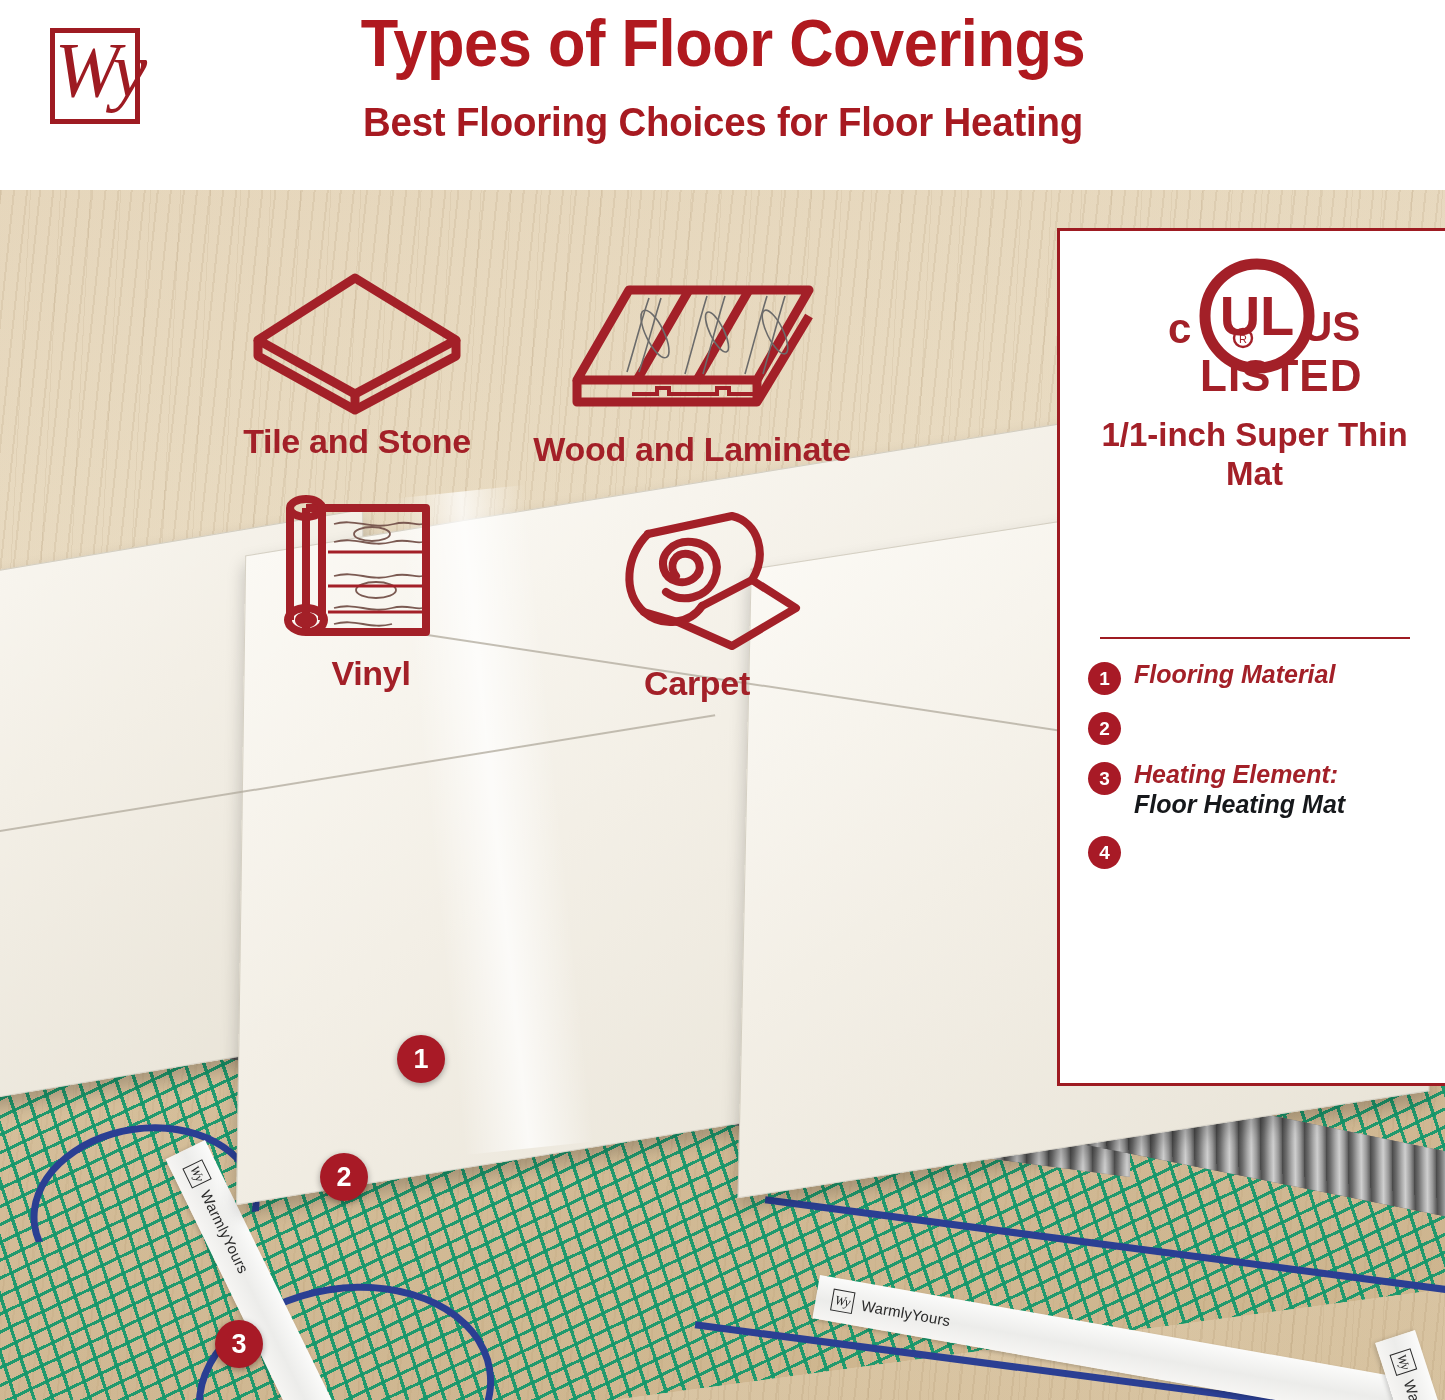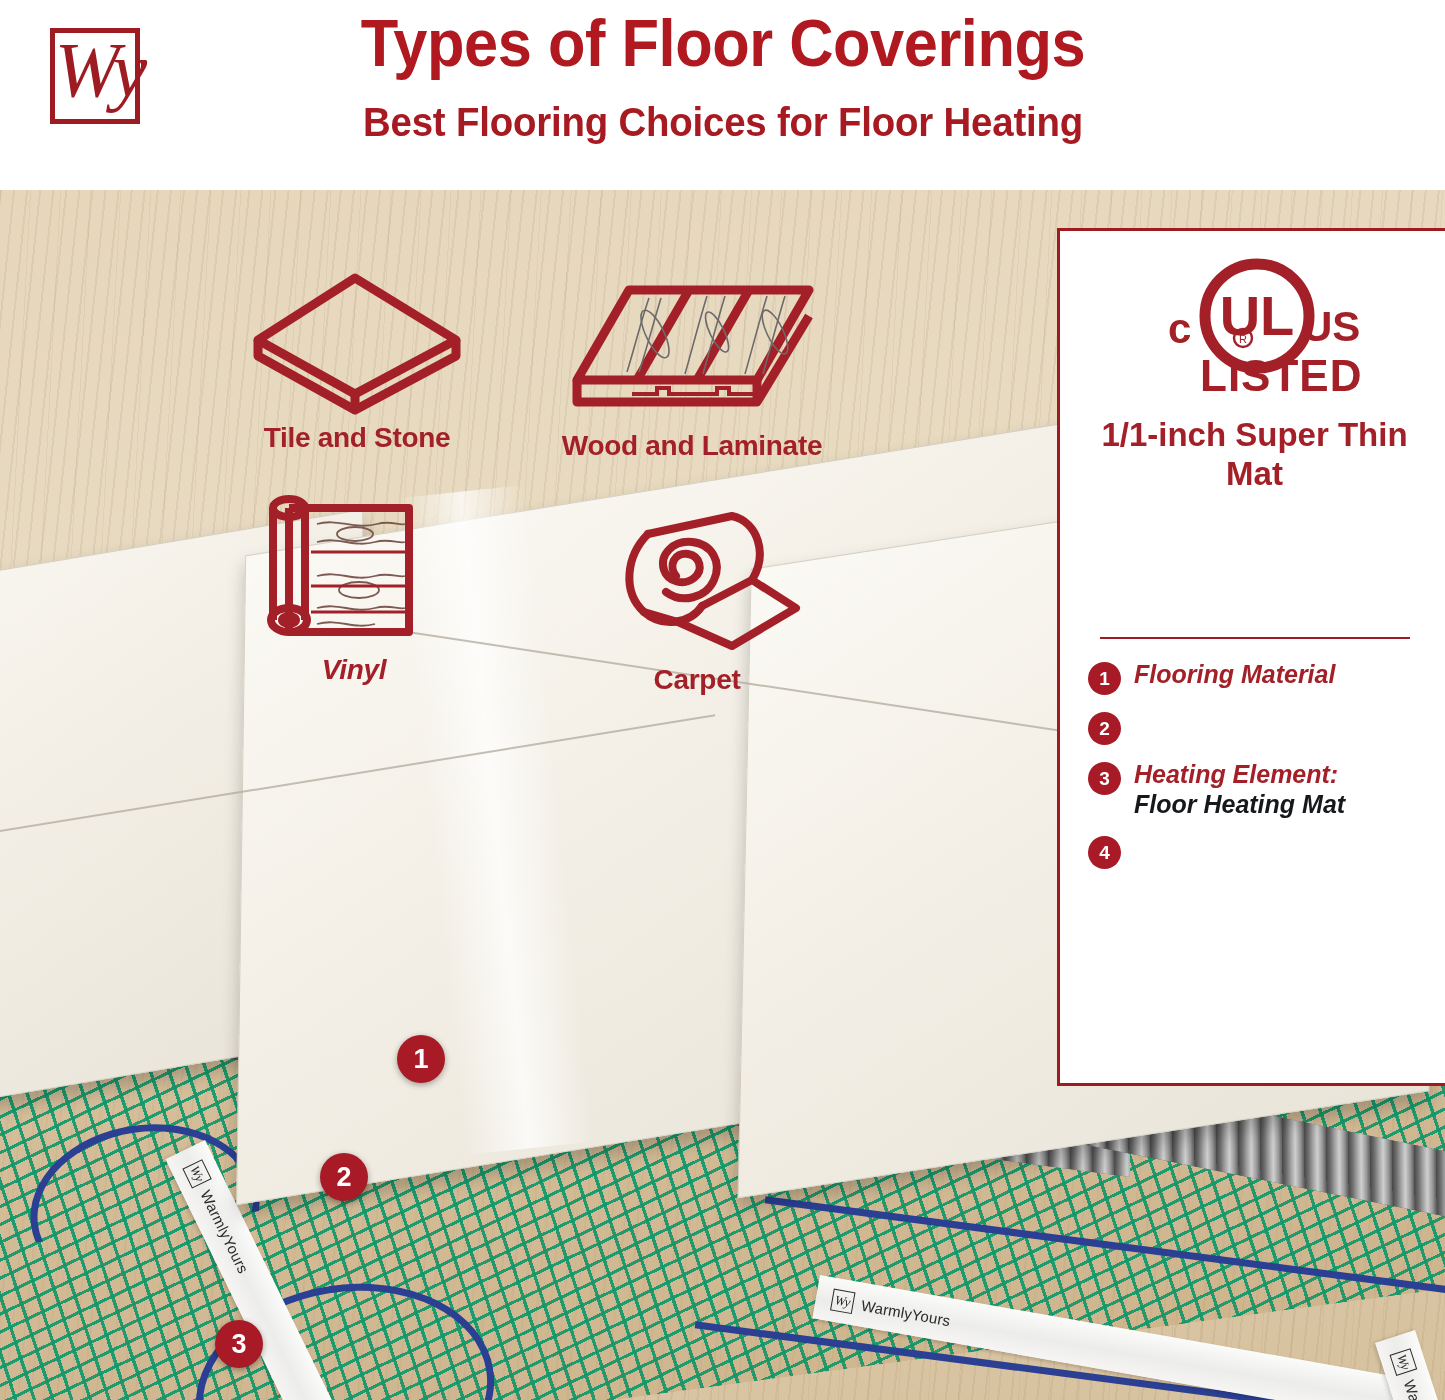--- a/index.html
+++ b/index.html
@@ -152,26 +152,26 @@
     text-align:center; color:#A71A21; font-weight:bold;
     font-size:40px; line-height:1.1; letter-spacing:-.2px;
     transform:scaleX(.96); transform-origin:center top;
   }
 
   
   .types { position:absolute; left:232px; top:268px; width:700px; height:470px; }
   .type-cell { position:absolute; text-align:center; }
   .type-cell .glyph { display:block; }
   .type-cell .label {
-    margin-top:4px; color:#A32028; font-weight:bold; font-size:28px;
+    margin-top:4px; color:#A32028; font-weight:bold; font-size:34px;
     letter-spacing:-.3px; white-space:nowrap;
   }
   .tc-tile    { left:10px;  top:0px;   width:230px; }
   .tc-wood    { left:300px; top:8px;   width:320px; }
-  .tc-vinyl   { left:12px;  top:222px; width:220px;font-style:italic; }
+  .tc-vinyl   { left:29px;  top:222px; width:220px; }
   .tc-carpet  { left:340px; top:232px; width:250px; }
 
   
   .panel {
     position:absolute; left:1057px; top:228px; width:388px; height:858px;
     background:#ffffff; border:3px solid #9E1B22; border-right:none;
   }
   .ul-badge { position:absolute; left:0; top:22px; width:385px; height:150px; }
   .panel-heads { position:absolute; left:22px; top:185px; width:345px; text-align:center; }
   .panel-heads .h {

